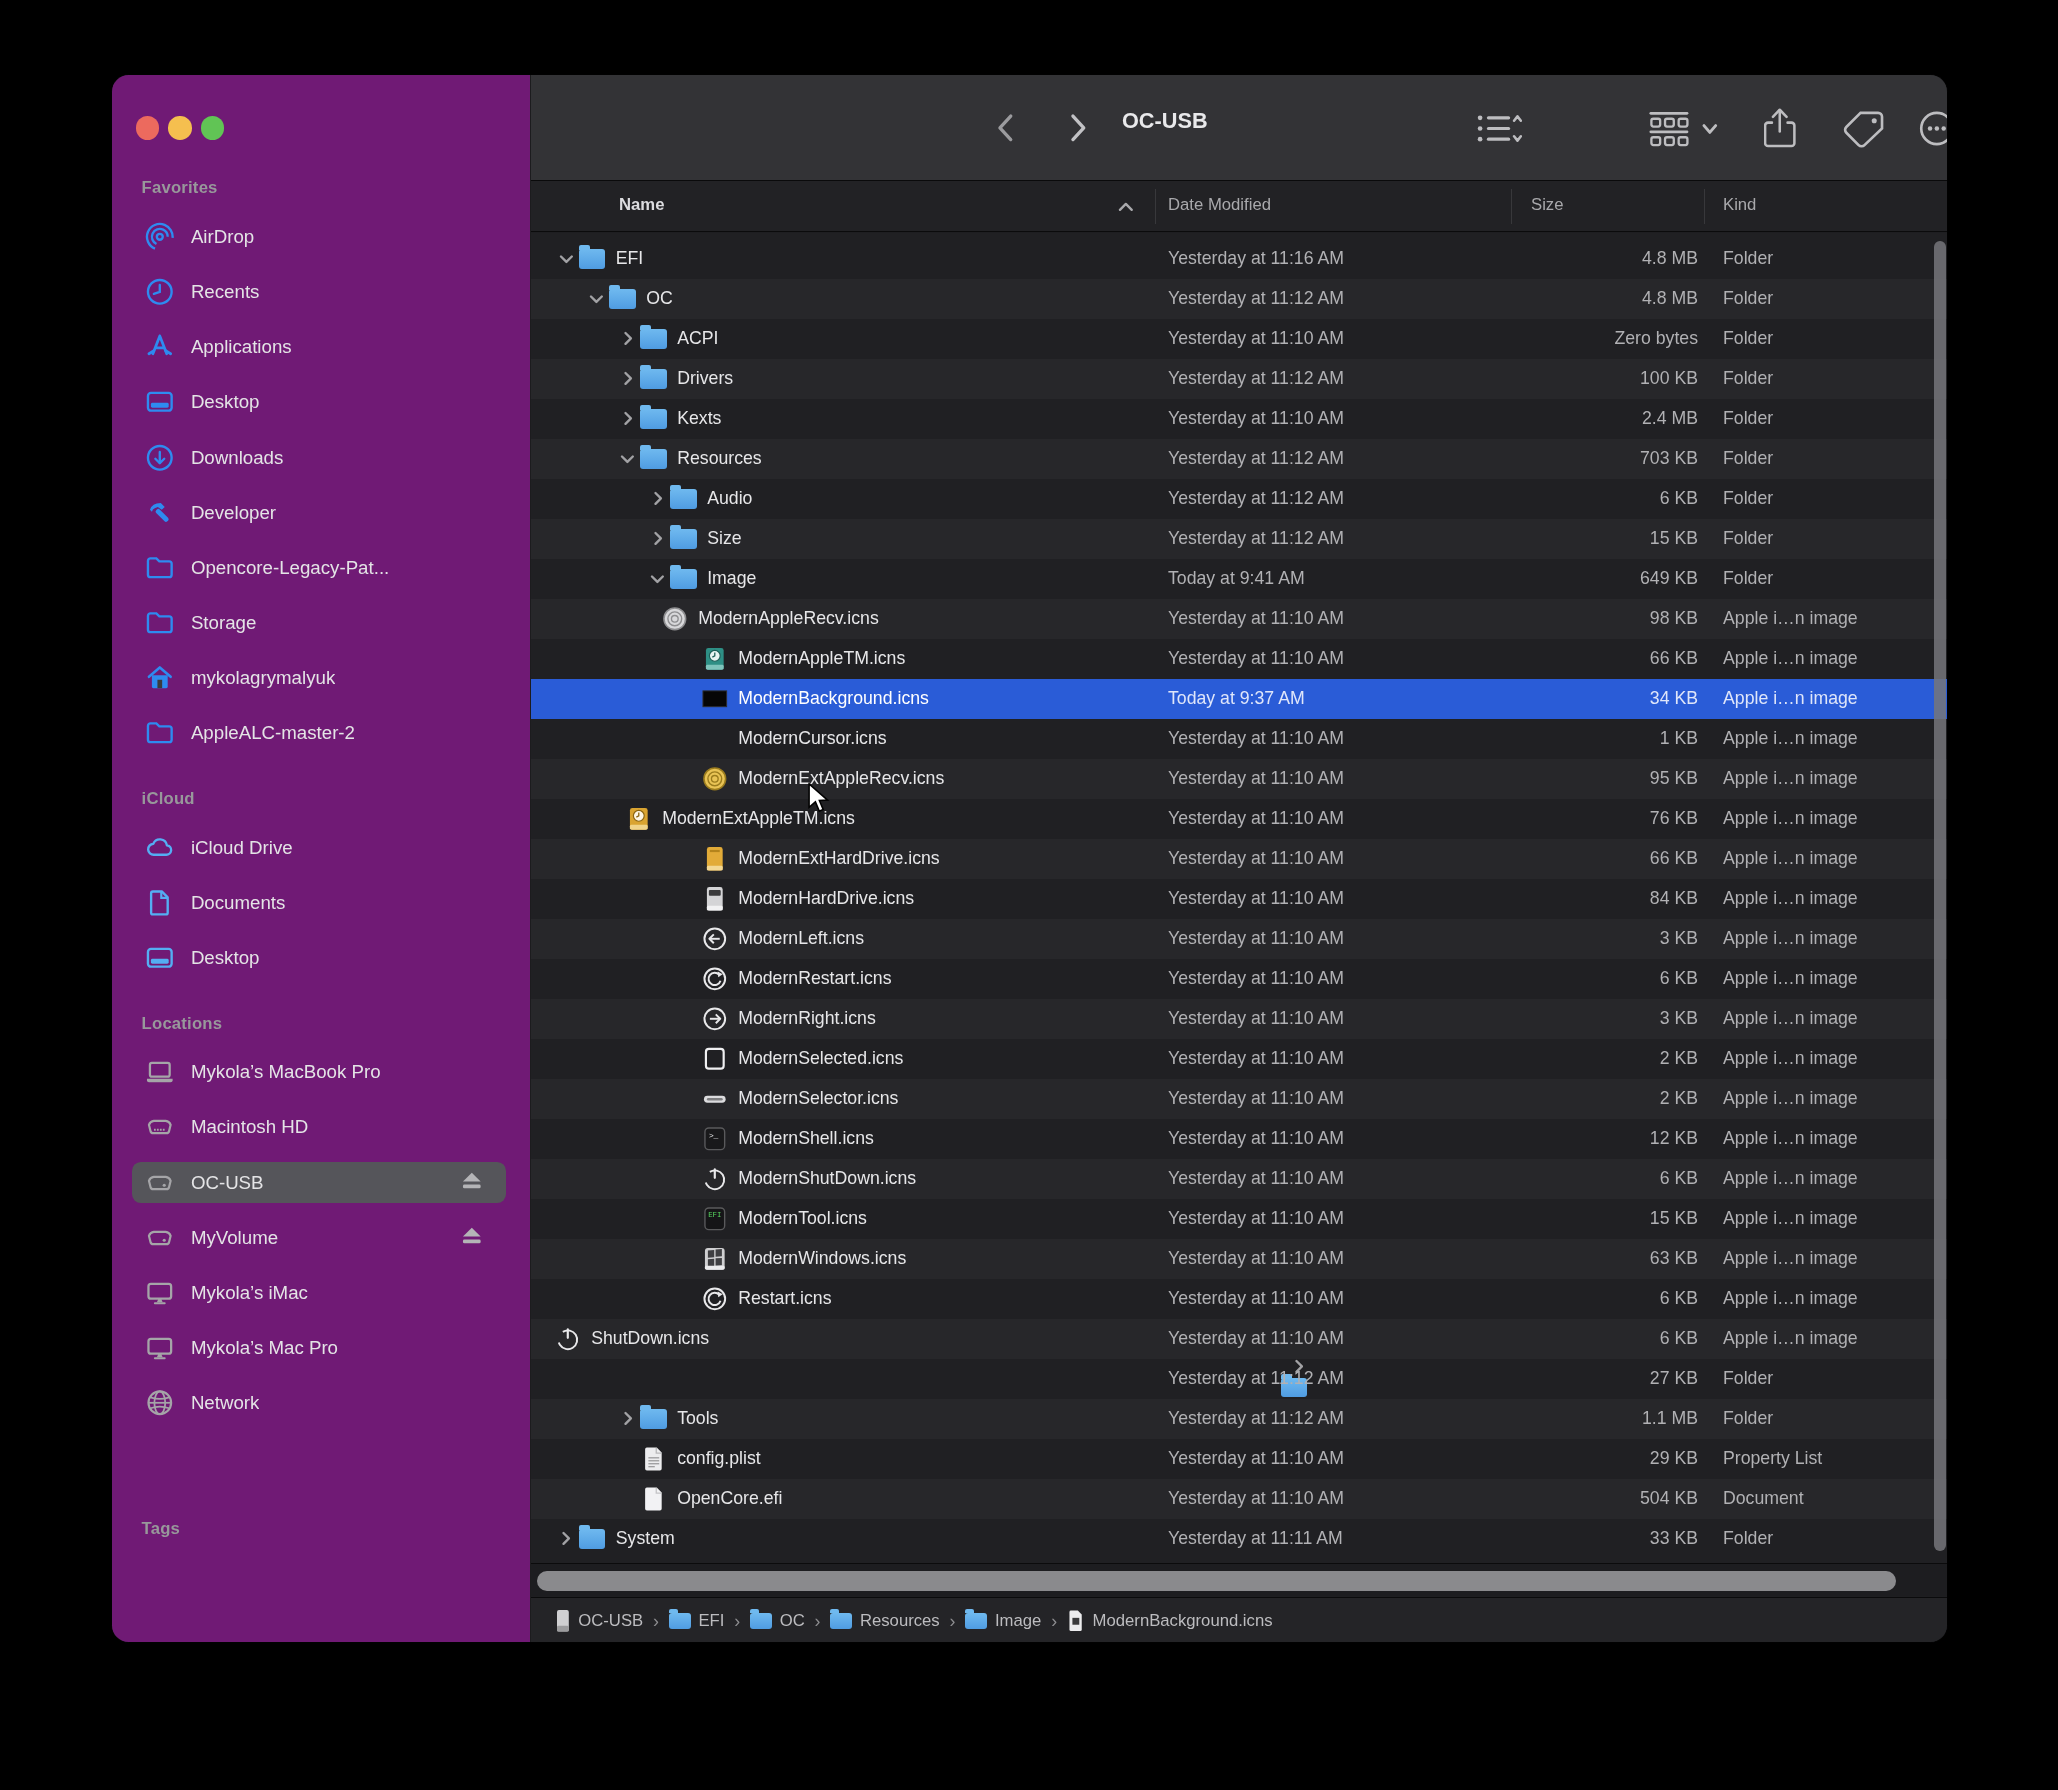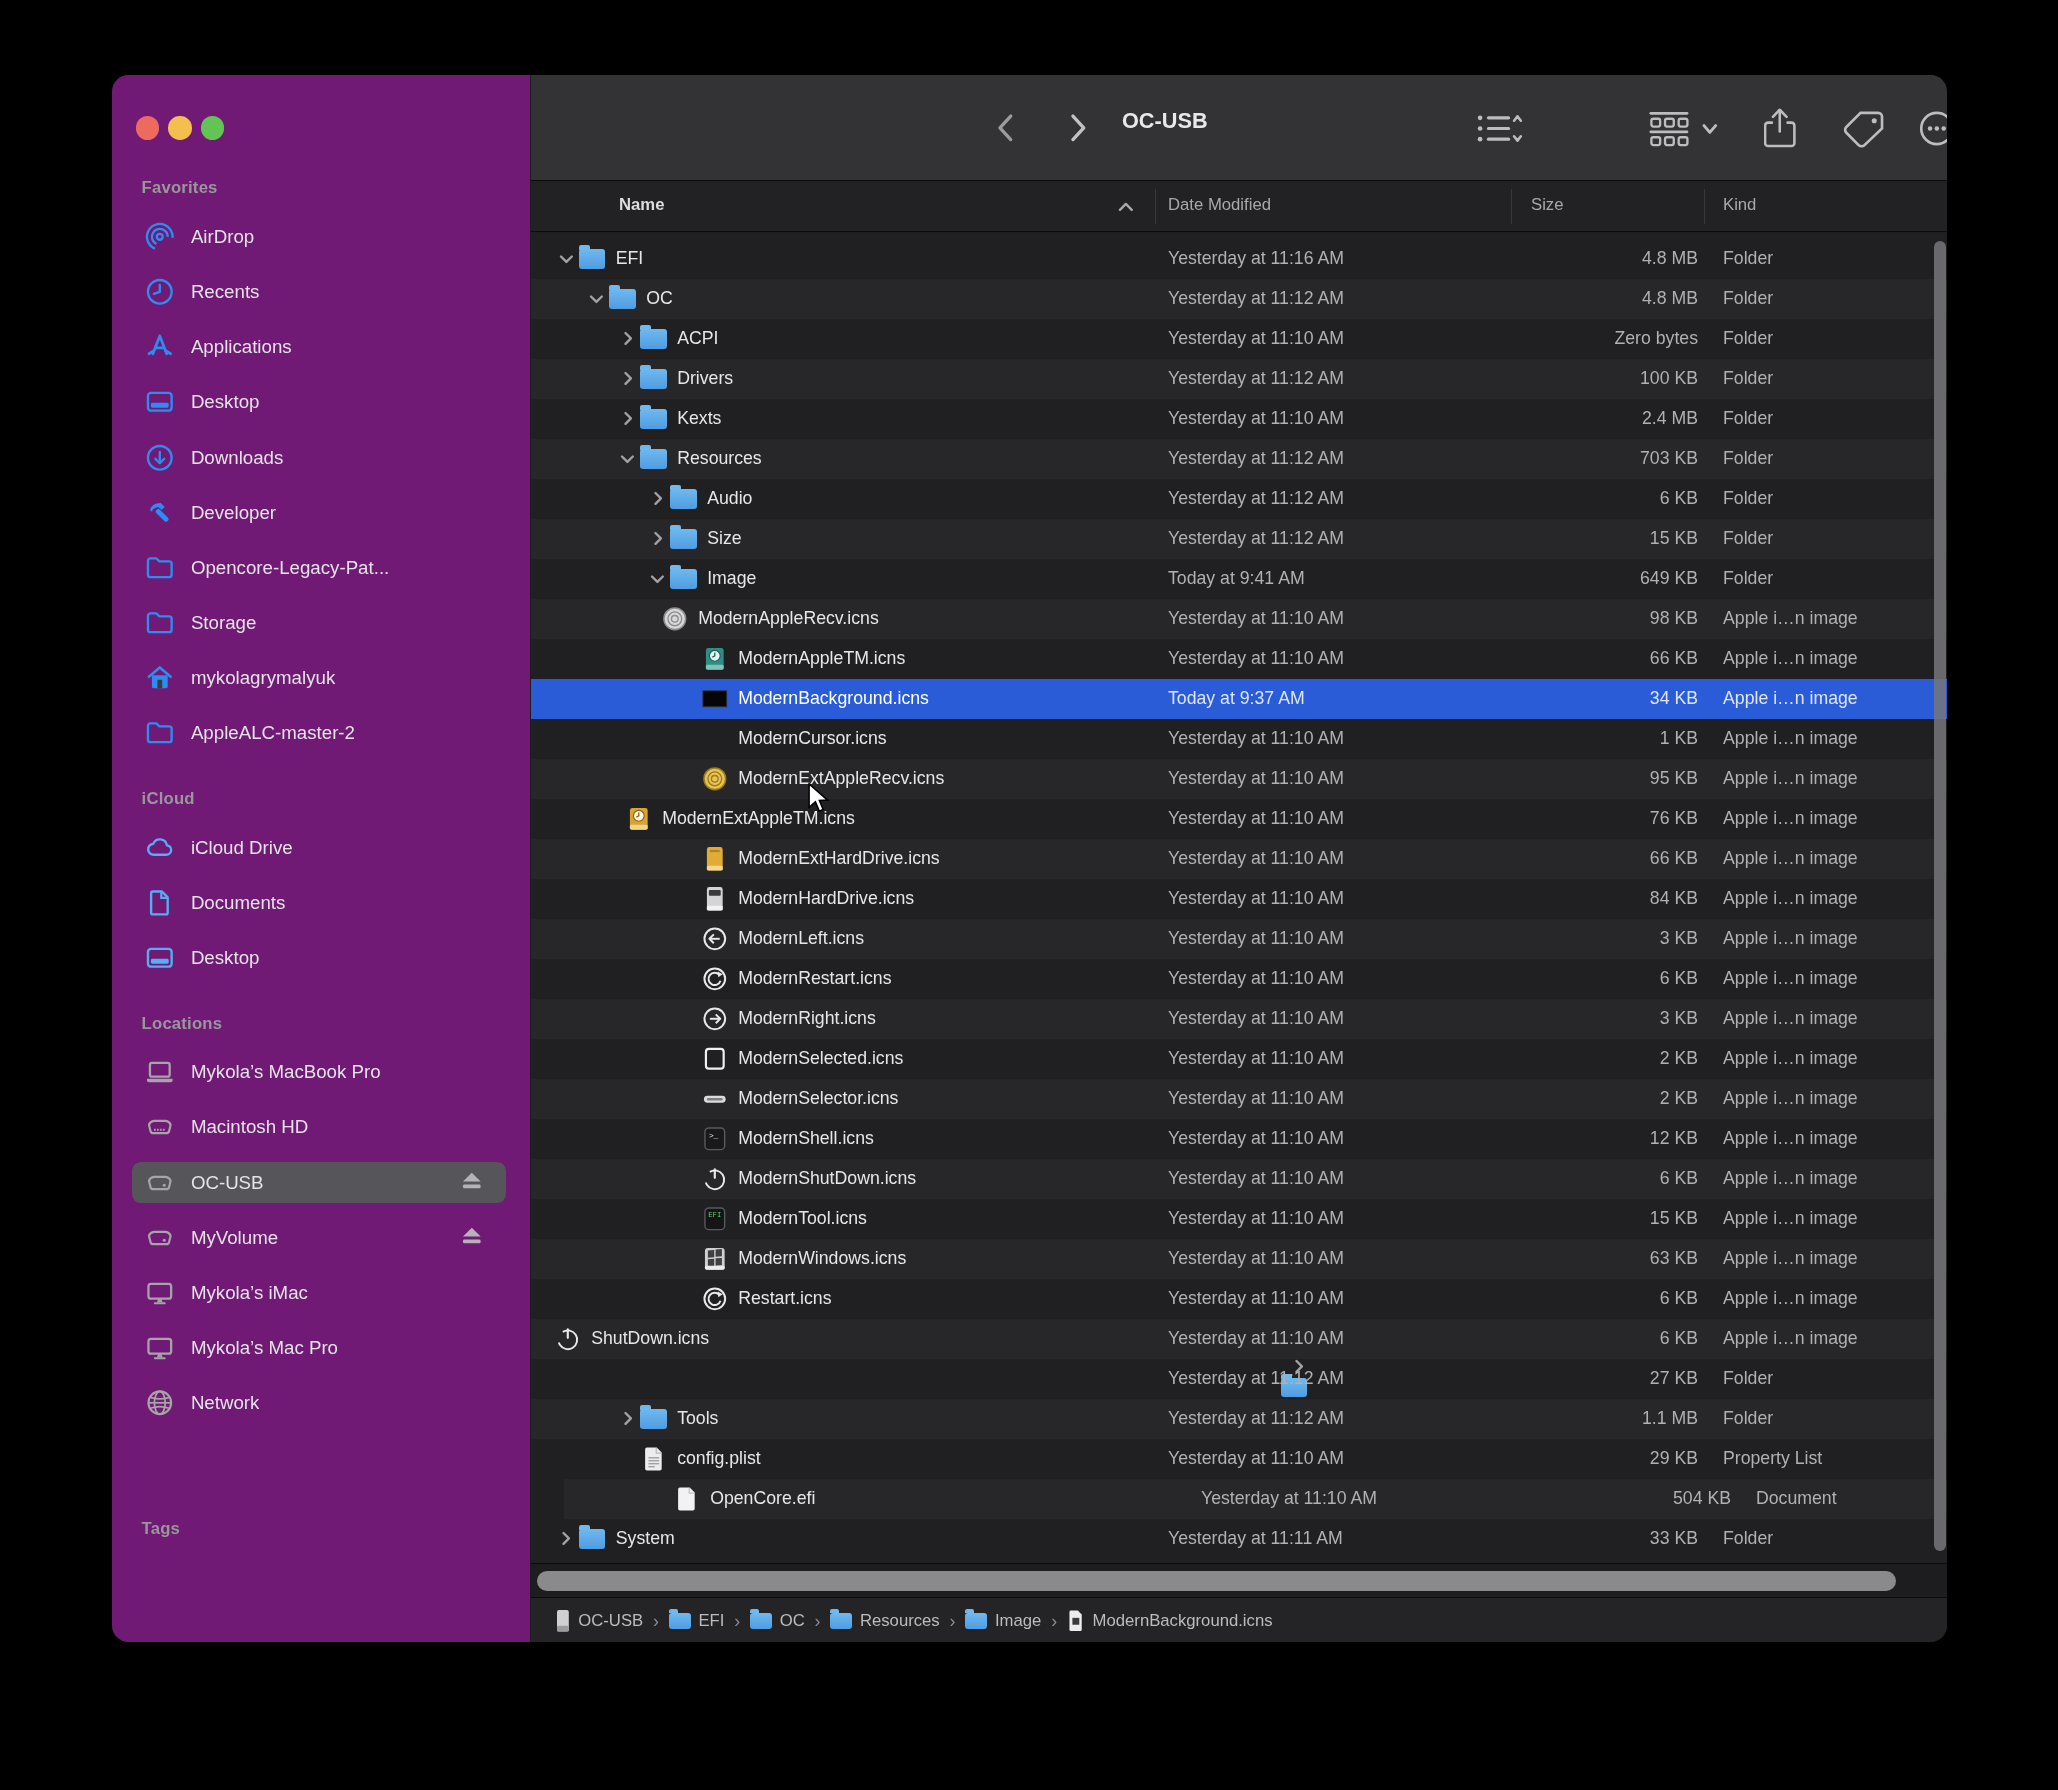--- a/index.html
+++ b/index.html
@@ -813,21 +813,21 @@
                 <line x1="8.5" y1="19" x2="19.5" y2="19"></line>
                 <line x1="8.5" y1="22" x2="15" y2="22"></line>
               </g>
             </svg>
           </span>
           <span class="fname">config.plist</span>
           <span class="cell c-date">Yesterday at 11:10 AM</span>
           <span class="cell c-size">29 KB</span>
           <span class="cell c-kind">Property List</span>
         </div>
-        <div class="frow" style="padding-left: 86px; margin-left: 33px;">
+        <div class="frow" style="padding-left: 86px;">
           <span class="disc"></span>
           <span class="fic">
             <svg width="27.6" height="27.6" viewBox="0 0 28 28">
               <path d="M7 2.5 h10 l5 5 V24 a1.8 1.8 0 0 1 -1.8 1.8 H7 A1.8 1.8 0 0 1 5.2 24 V4.3 A1.8 1.8 0 0 1 7 2.5 Z" fill="#f2f2f4"></path>
               <polyline points="16.5,3 16.5,8.3 21.6,8.3" fill="none" stroke="#c4c4c6" stroke-width="1.3"></polyline>
             </svg>
           </span>
           <span class="fname">OpenCore.efi</span>
           <span class="cell c-date">Yesterday at 11:10 AM</span>
           <span class="cell c-size">504 KB</span>

